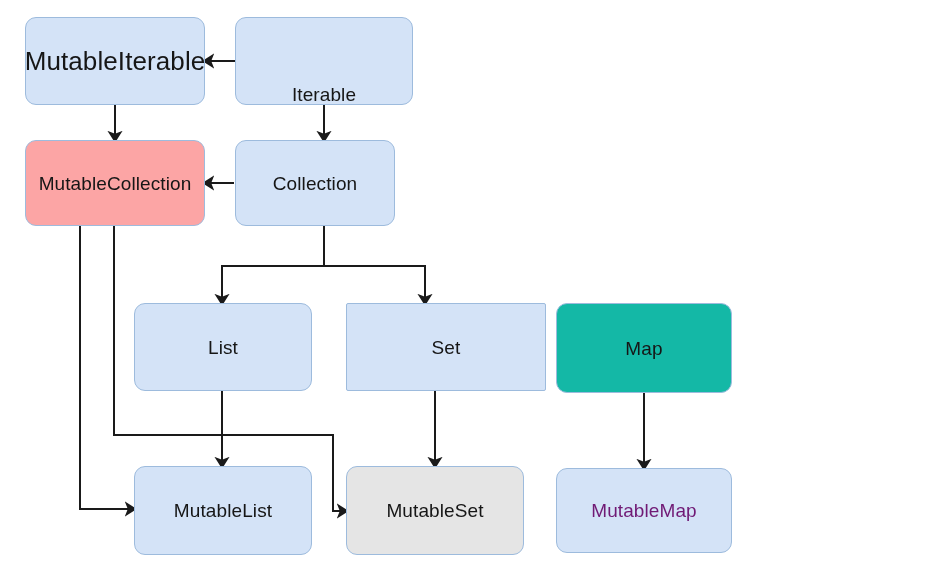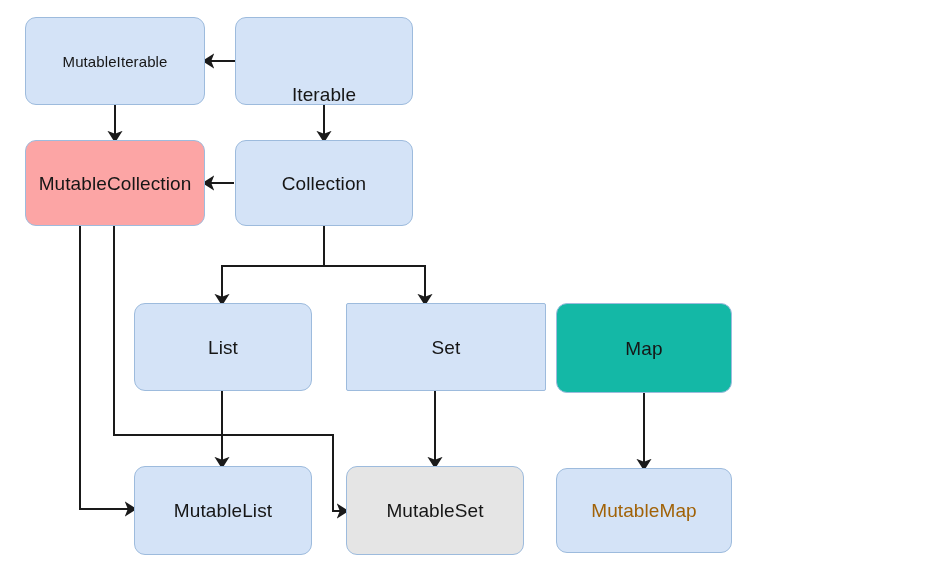--- a/index.html
+++ b/index.html
@@ -88,46 +88,46 @@
         <polyline points="324,266 425,266 425,299" stroke="#1a1a1a" stroke-width="2" fill="none" marker-end="url(#arrow-down)"></polyline>
         <polyline points="222,391 222,462" stroke="#1a1a1a" stroke-width="2" fill="none" marker-end="url(#arrow-down)"></polyline>
         <polyline points="435,391 435,462" stroke="#1a1a1a" stroke-width="2" fill="none" marker-end="url(#arrow-down)"></polyline>
         <polyline points="644,391 644,464" stroke="#1a1a1a" stroke-width="2" fill="none" marker-end="url(#arrow-down)"></polyline>
         <polyline points="80,226 80,509 130,509" stroke="#1a1a1a" stroke-width="2" fill="none" marker-end="url(#arrow-right)"></polyline>
         <polyline points="114,226 114,435 333,435 333,511 342,511" stroke="#1a1a1a" stroke-width="2" fill="none" marker-end="url(#arrow-right)"></polyline>
       </g>
   </svg>
 
   <div id="node-group">
-      <div class="node" style="left: 25px; top: 17px; width: 180px; height: 88px; background: rgb(212, 227, 247); border-color: rgb(157, 187, 221); color: rgb(22, 22, 22); border-radius: 11px; font-size: 15px;">
+      <div class="node" style="left: 25px; top: 17px; width: 180px; height: 88px; background: rgb(212, 227, 247); border-color: rgb(157, 187, 221); color: rgb(22, 22, 22); border-radius: 11px; font-size: 26px;">
         <span class="node-label">MutableIterable</span>
       </div>
       <div class="node" style="left: 235px; top: 17px; width: 178px; height: 88px; background: rgb(212, 227, 247); border-color: rgb(157, 187, 221); color: rgb(22, 22, 22); border-radius: 11px; font-size: 19px; align-items: flex-end;">
         <span class="node-label">Iterable</span>
       </div>
       <div class="node" style="left: 25px; top: 140px; width: 180px; height: 86px; background: #fca5a5; border-color: rgb(157, 187, 221); color: rgb(22, 22, 22); border-radius: 11px; font-size: 19px;">
         <span class="node-label">MutableCollection</span>
       </div>
-      <div class="node" style="left: 235px; top: 140px; width: 178px; height: 86px; background: rgb(212, 227, 247); border-color: rgb(157, 187, 221); color: rgb(22, 22, 22); border-radius: 11px; font-size: 19px;">
+      <div class="node" style="left: 235px; top: 140px; width: 160px; height: 86px; background: rgb(212, 227, 247); border-color: rgb(157, 187, 221); color: rgb(22, 22, 22); border-radius: 11px; font-size: 19px;">
         <span class="node-label">Collection</span>
       </div>
       <div class="node" style="left: 134px; top: 303px; width: 178px; height: 88px; background: rgb(212, 227, 247); border-color: rgb(157, 187, 221); color: rgb(22, 22, 22); border-radius: 11px; font-size: 19px;">
         <span class="node-label">List</span>
       </div>
       <div class="node" style="left: 346px; top: 303px; width: 200px; height: 88px; background: rgb(212, 227, 247); border-color: rgb(157, 187, 221); color: rgb(22, 22, 22); border-radius: 2px; font-size: 19px;">
         <span class="node-label">Set</span>
       </div>
       <div class="node" style="left: 556px; top: 303px; width: 176px; height: 90px; background: #14b8a6; border-color: rgb(157, 187, 221); color: rgb(22, 22, 22); border-radius: 11px; font-size: 19px;">
         <span class="node-label">Map</span>
       </div>
       <div class="node" style="left: 134px; top: 466px; width: 178px; height: 89px; background: rgb(212, 227, 247); border-color: rgb(157, 187, 221); color: rgb(22, 22, 22); border-radius: 11px; font-size: 19px;">
         <span class="node-label">MutableList</span>
       </div>
       <div class="node" style="left: 346px; top: 466px; width: 178px; height: 89px; background: #e5e5e5; border-color: rgb(157, 187, 221); color: rgb(22, 22, 22); border-radius: 11px; font-size: 19px;">
         <span class="node-label">MutableSet</span>
       </div>
-      <div class="node" style="left: 556px; top: 468px; width: 176px; height: 85px; background: rgb(212, 227, 247); border-color: rgb(157, 187, 221); color: #a16207; border-radius: 11px; font-size: 19px;">
+      <div class="node" style="left: 556px; top: 468px; width: 176px; height: 85px; background: rgb(212, 227, 247); border-color: rgb(157, 187, 221); color: #701a75; border-radius: 11px; font-size: 19px;">
         <span class="node-label">MutableMap</span>
       </div>
     </div>
 
 
 </div>
 
 </body></html>

